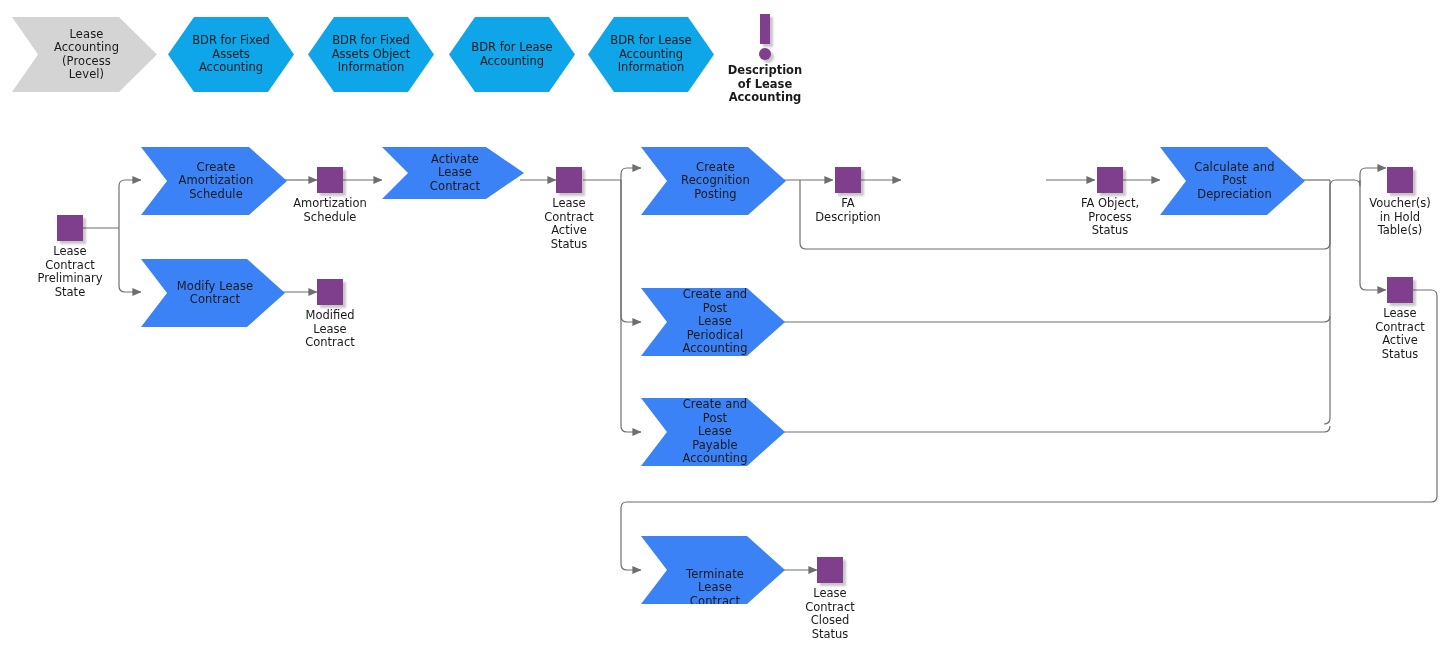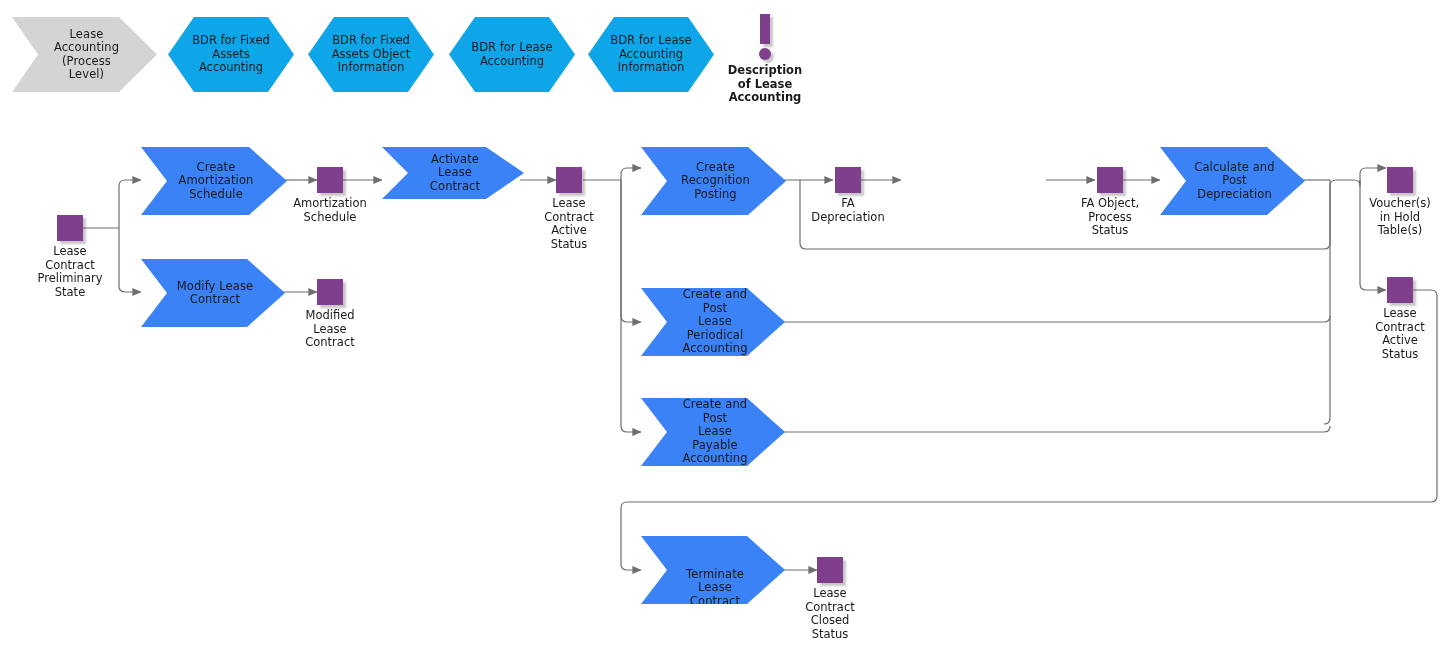--- a/index.html
+++ b/index.html
@@ -182,21 +182,21 @@
 
   <div class="node chev" style="left:641px;top:147px;width:145px;height:68px;">
     <span class="cap" style="white-space:pre-line;">Create
 Recognition
 Posting</span>
   </div>
 
   <div class="state" style="left:848px;top:180px;">
     <div class="sq"></div>
     <div class="lab" style="white-space:pre-line;">FA
-Depreciation</div>
+Description</div>
   </div>
 
 
   <div class="state" style="left:1110px;top:180px;">
     <div class="sq"></div>
     <div class="lab" style="white-space:pre-line;">FA Object,
 Process
 Status</div>
   </div>
 

